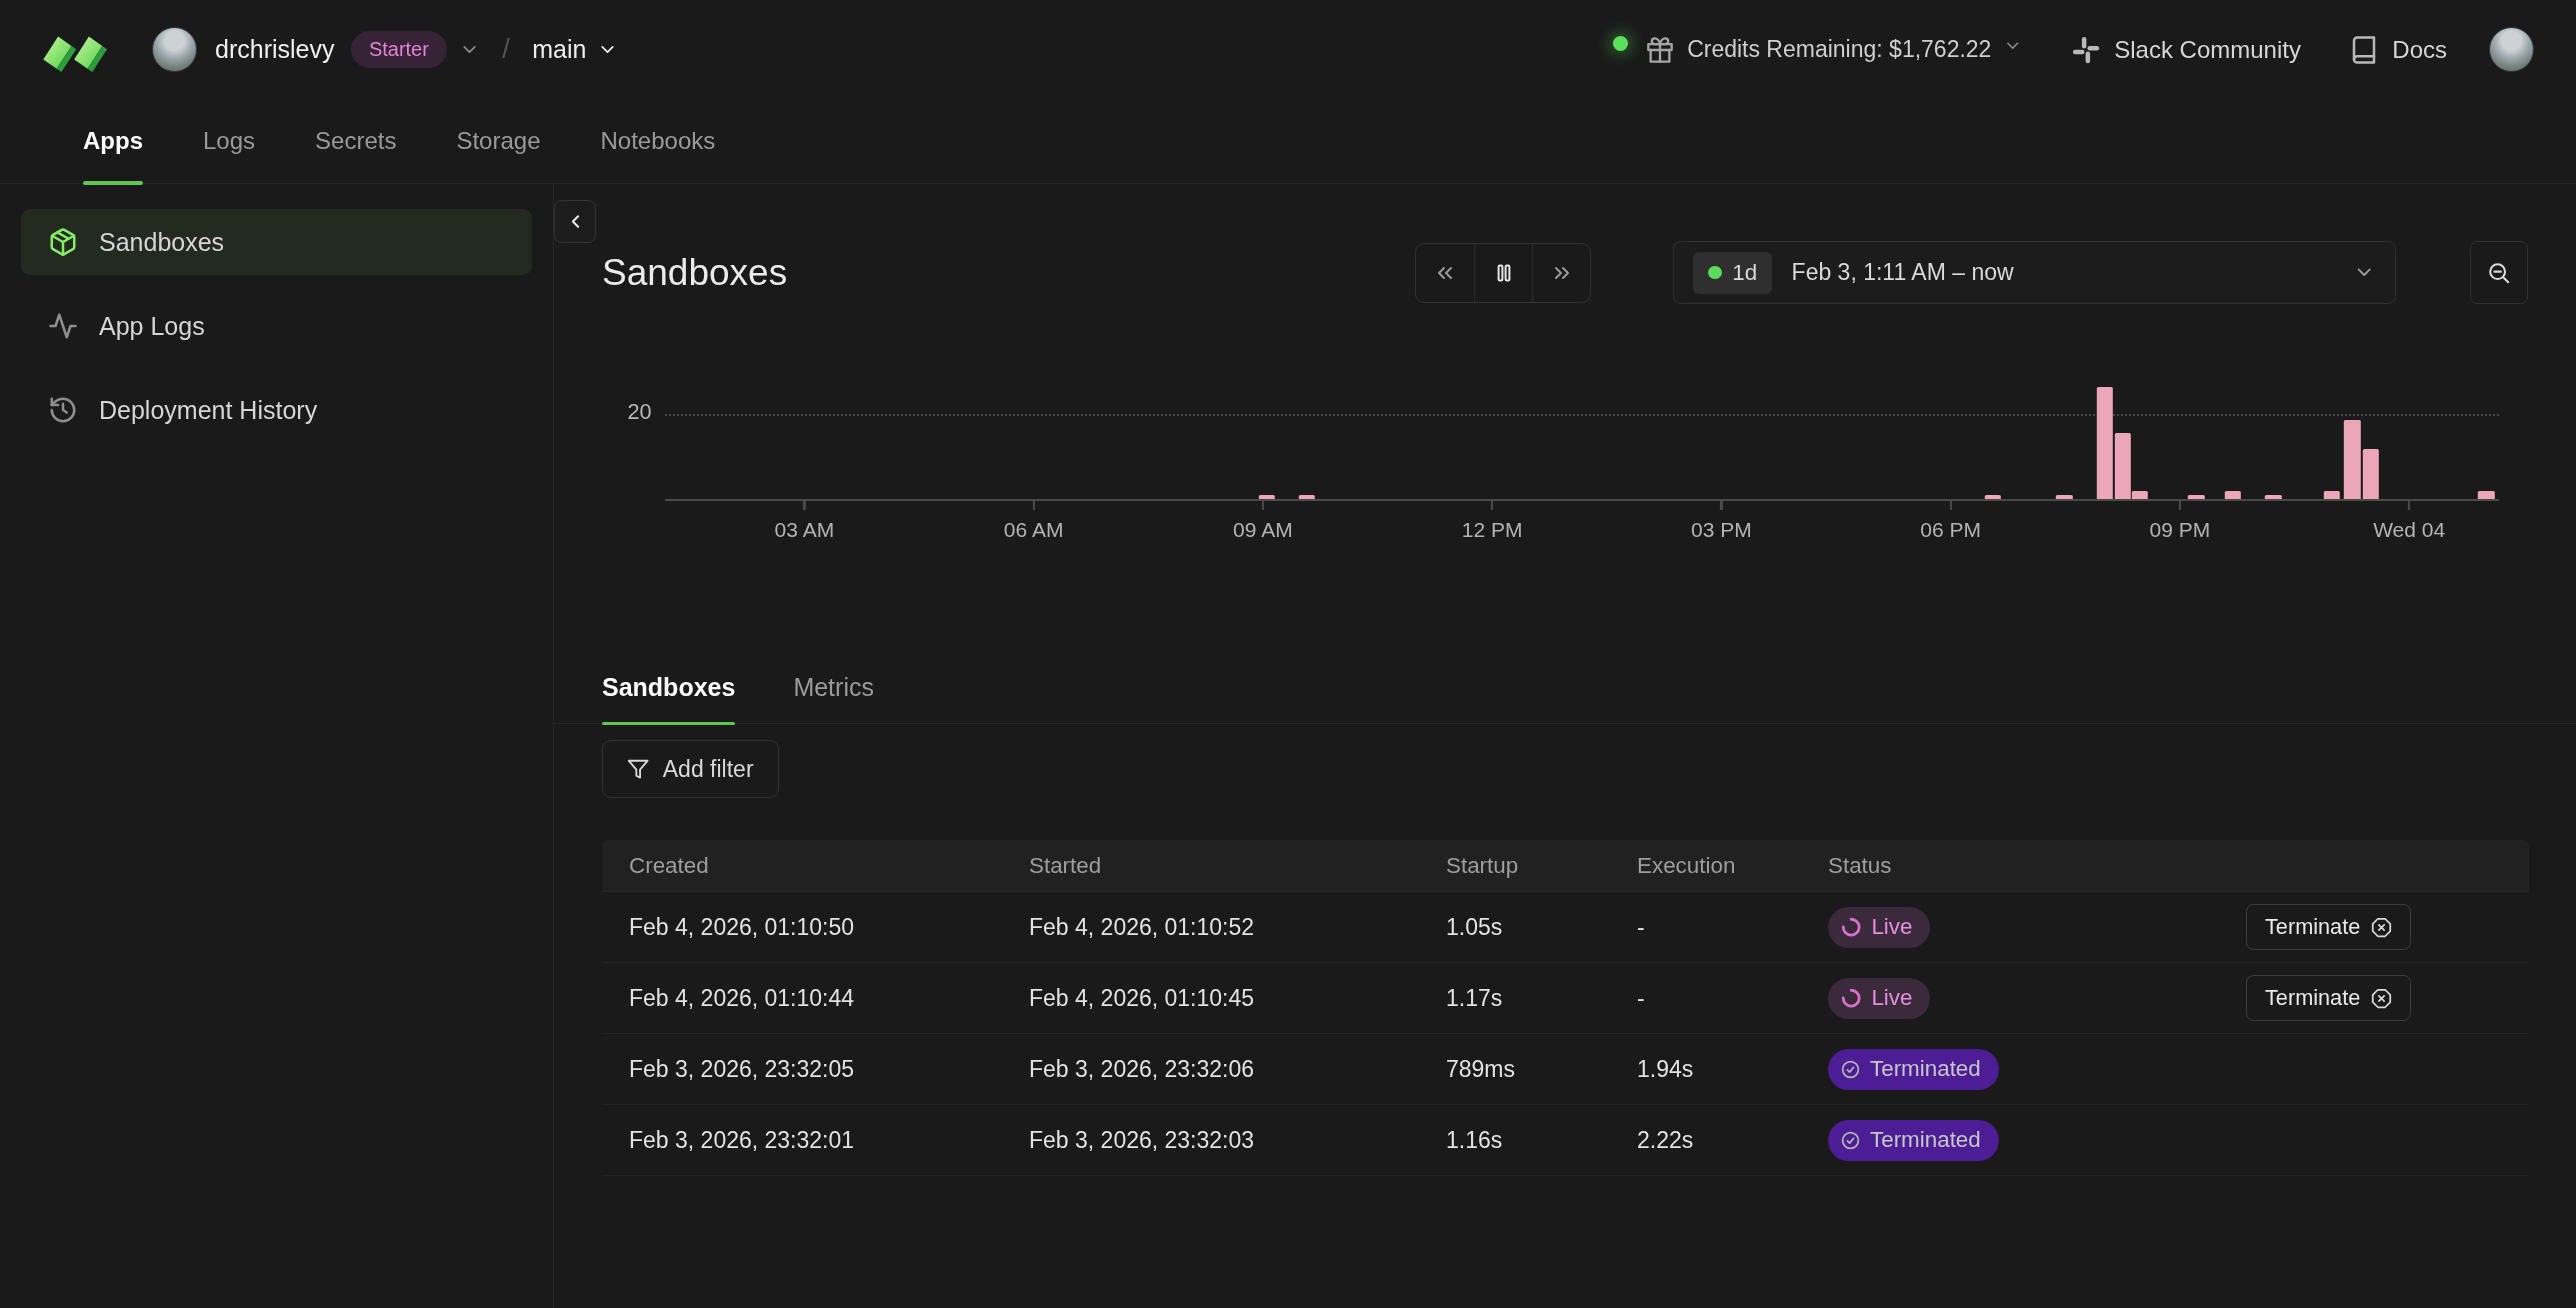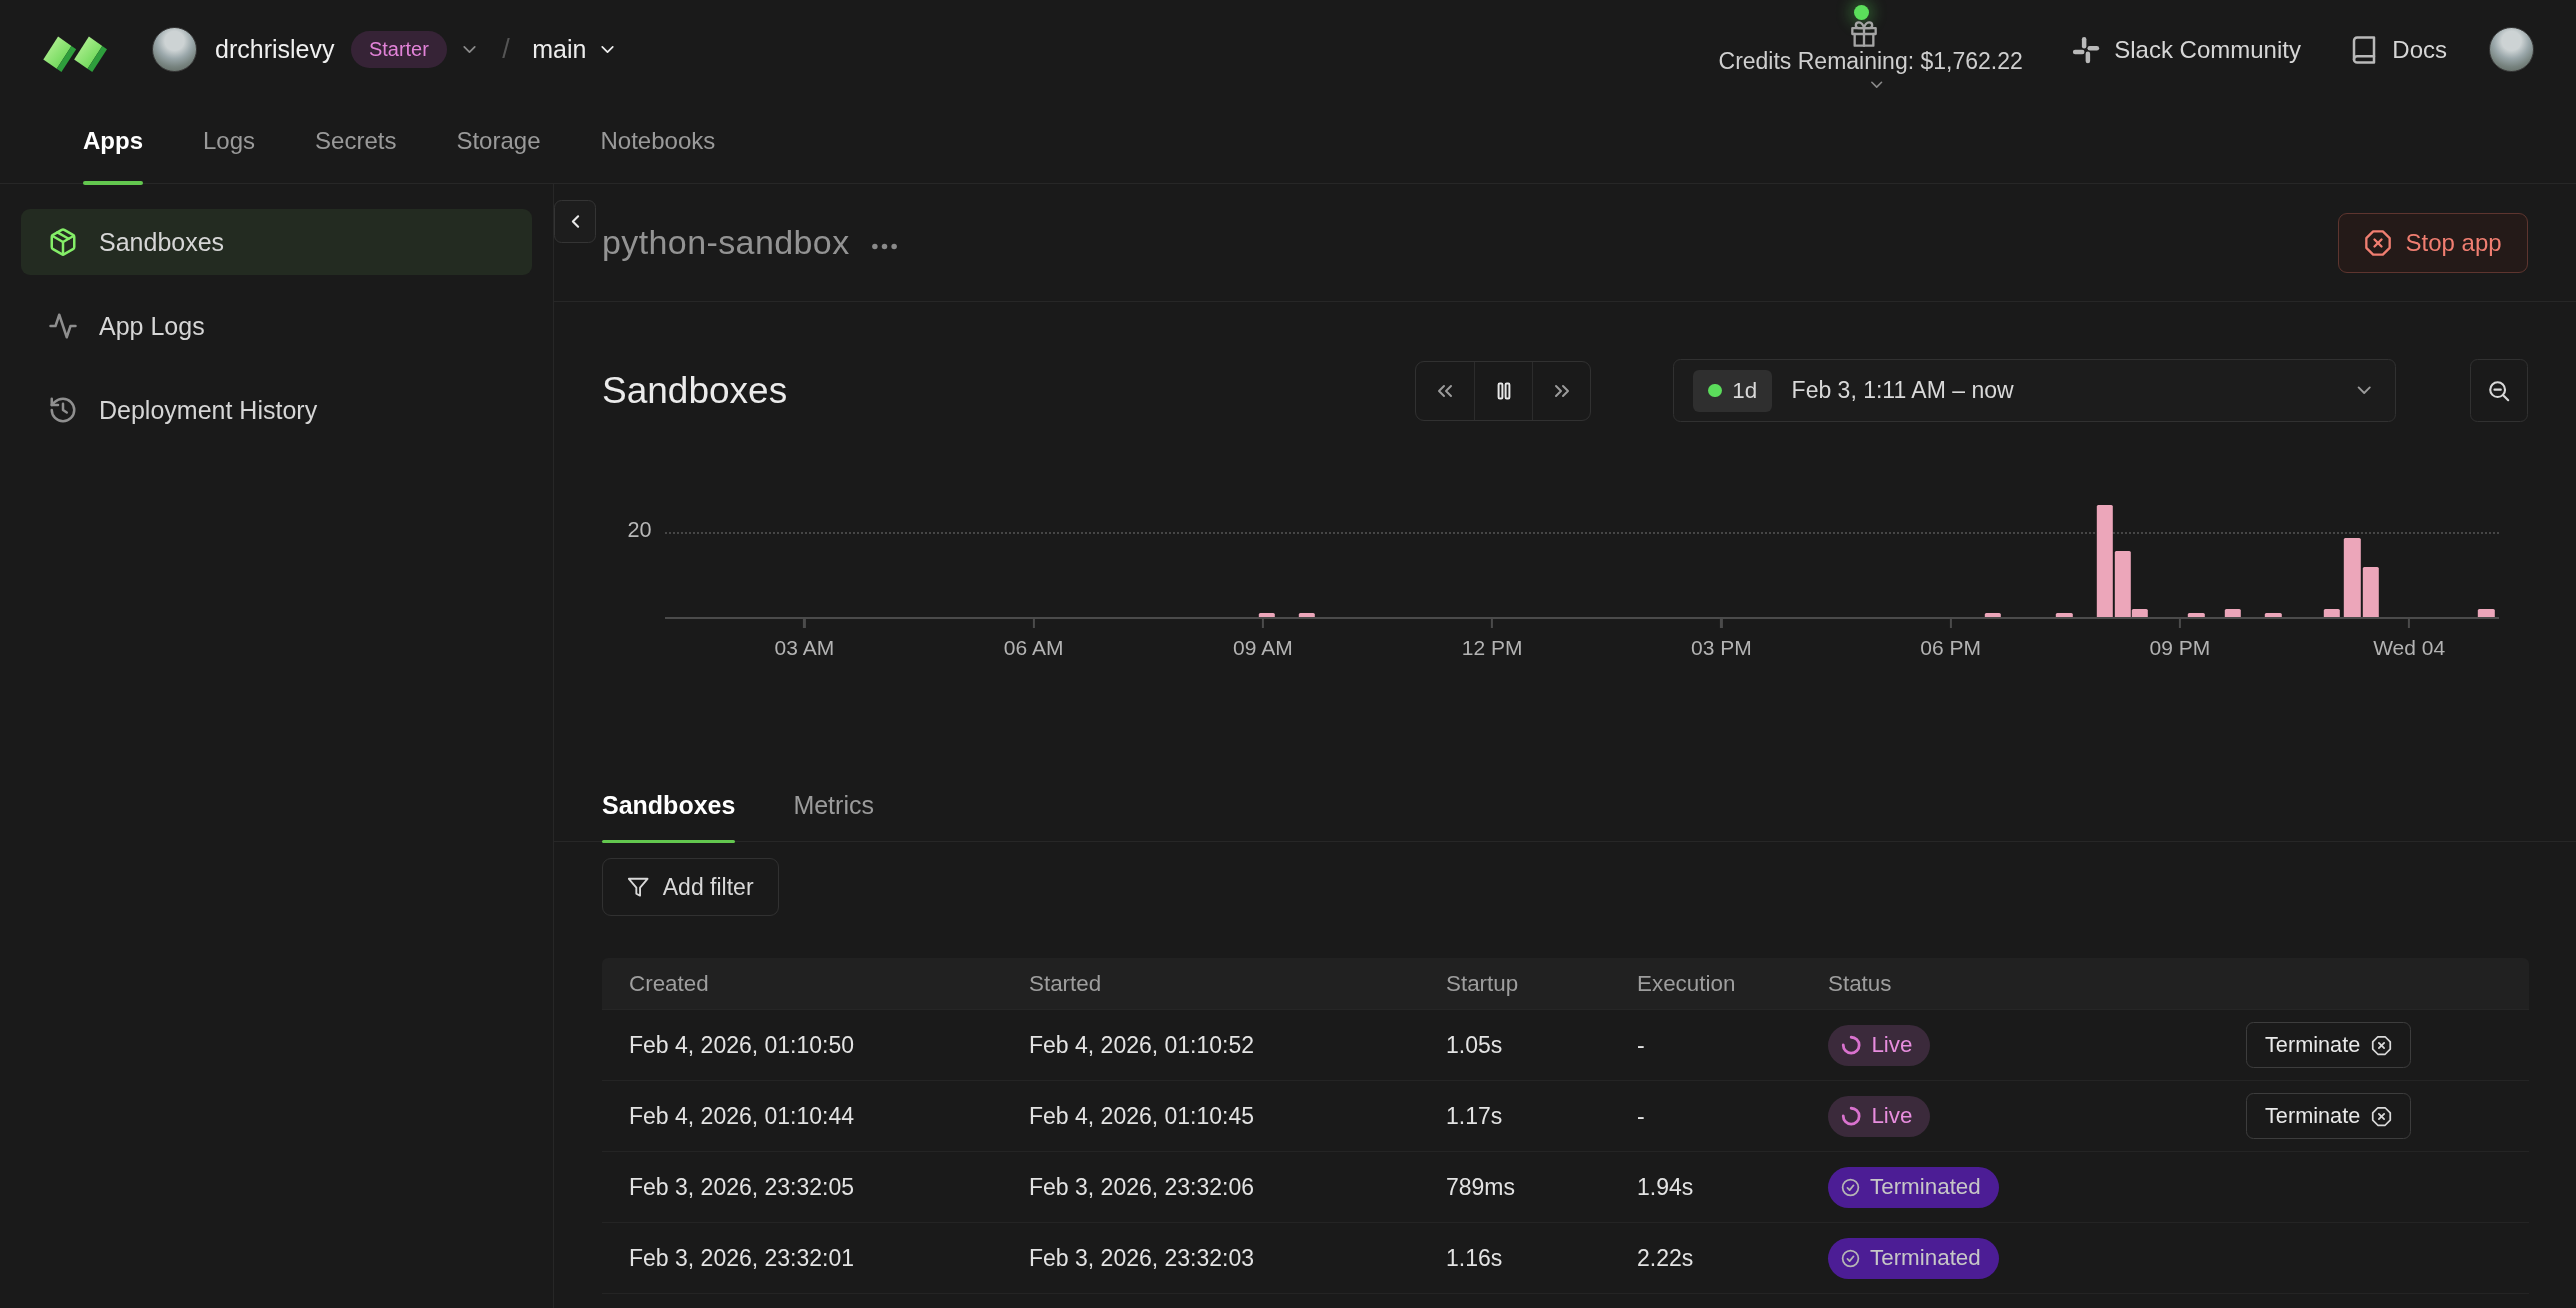--- a/index.html
+++ b/index.html
@@ -21,21 +21,21 @@
   .ws, .env { display:flex; align-items:center; cursor:pointer; }
   .ws-name { font-size:25px; font-weight:500; color:#f0f0f0; margin-left:18px; }
   .pill-starter { margin-left:16.4px; background:#362336; color:#E283D8; font-size:20px;
     padding:6.7px 18px; border-radius:746px; }
   .chev { width:21px; height:21px; color:#8a8a8a; }
   .ws .chev { margin-left:12px; }
   .slash { color:#555; font-size:27px; font-weight:300; margin:0 22.4px; }
   .env span { font-size:25px; font-weight:500; color:#ededed; }
   .env .chev { margin-left:10.5px; }
   .hspacer { flex:1; }
-  .credits { display:flex; align-items:center; cursor:pointer;flex-direction:column; }
+  .credits { display:flex; align-items:flex-start; cursor:pointer; }
   .glow-dot { width:15px; height:15px; border-radius:50%; background:#5BE05B;
     box-shadow:0 0 13.4px 5.2px rgba(91,224,91,.28); margin-right:18px; }
   .credits .gift { width:28px; height:28px; color:#a5a5a5; margin-right:13.4px; }
   .credits-label { font-size:23px; color:#cfcfcf; }
   .credits .chev { margin-left:12px; width:19.4px; height:19.4px; }
   .hlink { display:flex; align-items:center; margin-left:48px; cursor:pointer; }
   .hlink .ico { width:30px; height:30px; color:#b9b9b9; margin-right:13.4px; }
   .hlink span { font-size:24px; color:#d6d6d6; }
   .user-avatar { margin-left:42px; cursor:pointer; }
 
@@ -266,40 +266,20 @@
 
   <main>
     <button class="collapse-btn">
       <span class="ico">
         <svg viewBox="0 0 24 24" fill="none" stroke="currentColor" stroke-width="2.4" stroke-linecap="round" stroke-linejoin="round">
             <polyline points="15 18 9 12 15 6"></polyline>
           </svg>
       </span>
     </button>
 
-    <div class="title-row">
-      <h1 class="page-title">python-sandbox</h1>
-      <span class="ico more-icon">
-        <svg viewBox="0 0 24 24" fill="currentColor">
-            <circle cx="5" cy="12" r="2"></circle>
-            <circle cx="12" cy="12" r="2"></circle>
-            <circle cx="19" cy="12" r="2"></circle>
-          </svg>
-      </span>
-      <button class="stop-btn">
-        <span class="ico">
-          <svg viewBox="0 0 24 24" fill="none" stroke="currentColor" stroke-width="2" stroke-linecap="round" stroke-linejoin="round">
-            <polygon points="7.86 2 16.14 2 22 7.86 22 16.14 16.14 22 7.86 22 2 16.14 2 7.86"></polygon>
-            <line x1="15" y1="9" x2="9" y2="15"></line>
-              <line x1="9" y1="9" x2="15" y2="15"></line>
-          </svg>
-        </span>
-        <span>Stop app</span>
-      </button>
-    </div>
 
     <div class="metrics-head">
       <h2 class="section-heading">Sandboxes</h2>
       <div class="controls">
         <div class="stepper">
           <button>
             <span class="ico">
               <svg viewBox="0 0 24 24" fill="none" stroke="currentColor" stroke-width="2" stroke-linecap="round" stroke-linejoin="round">
                   <polyline points="11 17 6 12 11 7"></polyline>
                   <polyline points="18 17 13 12 18 7"></polyline>

